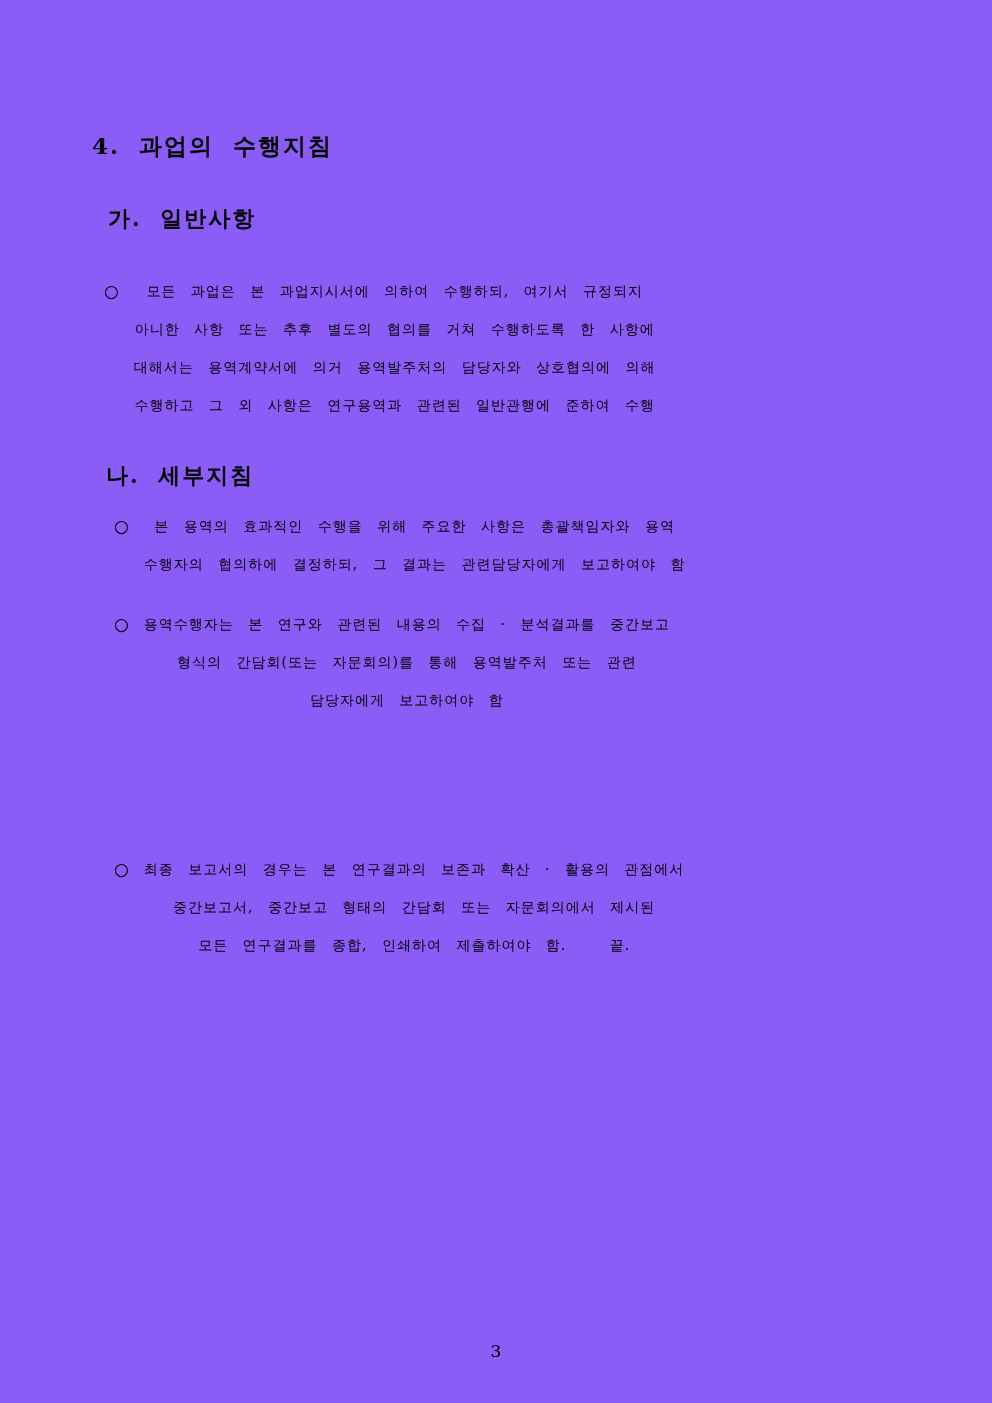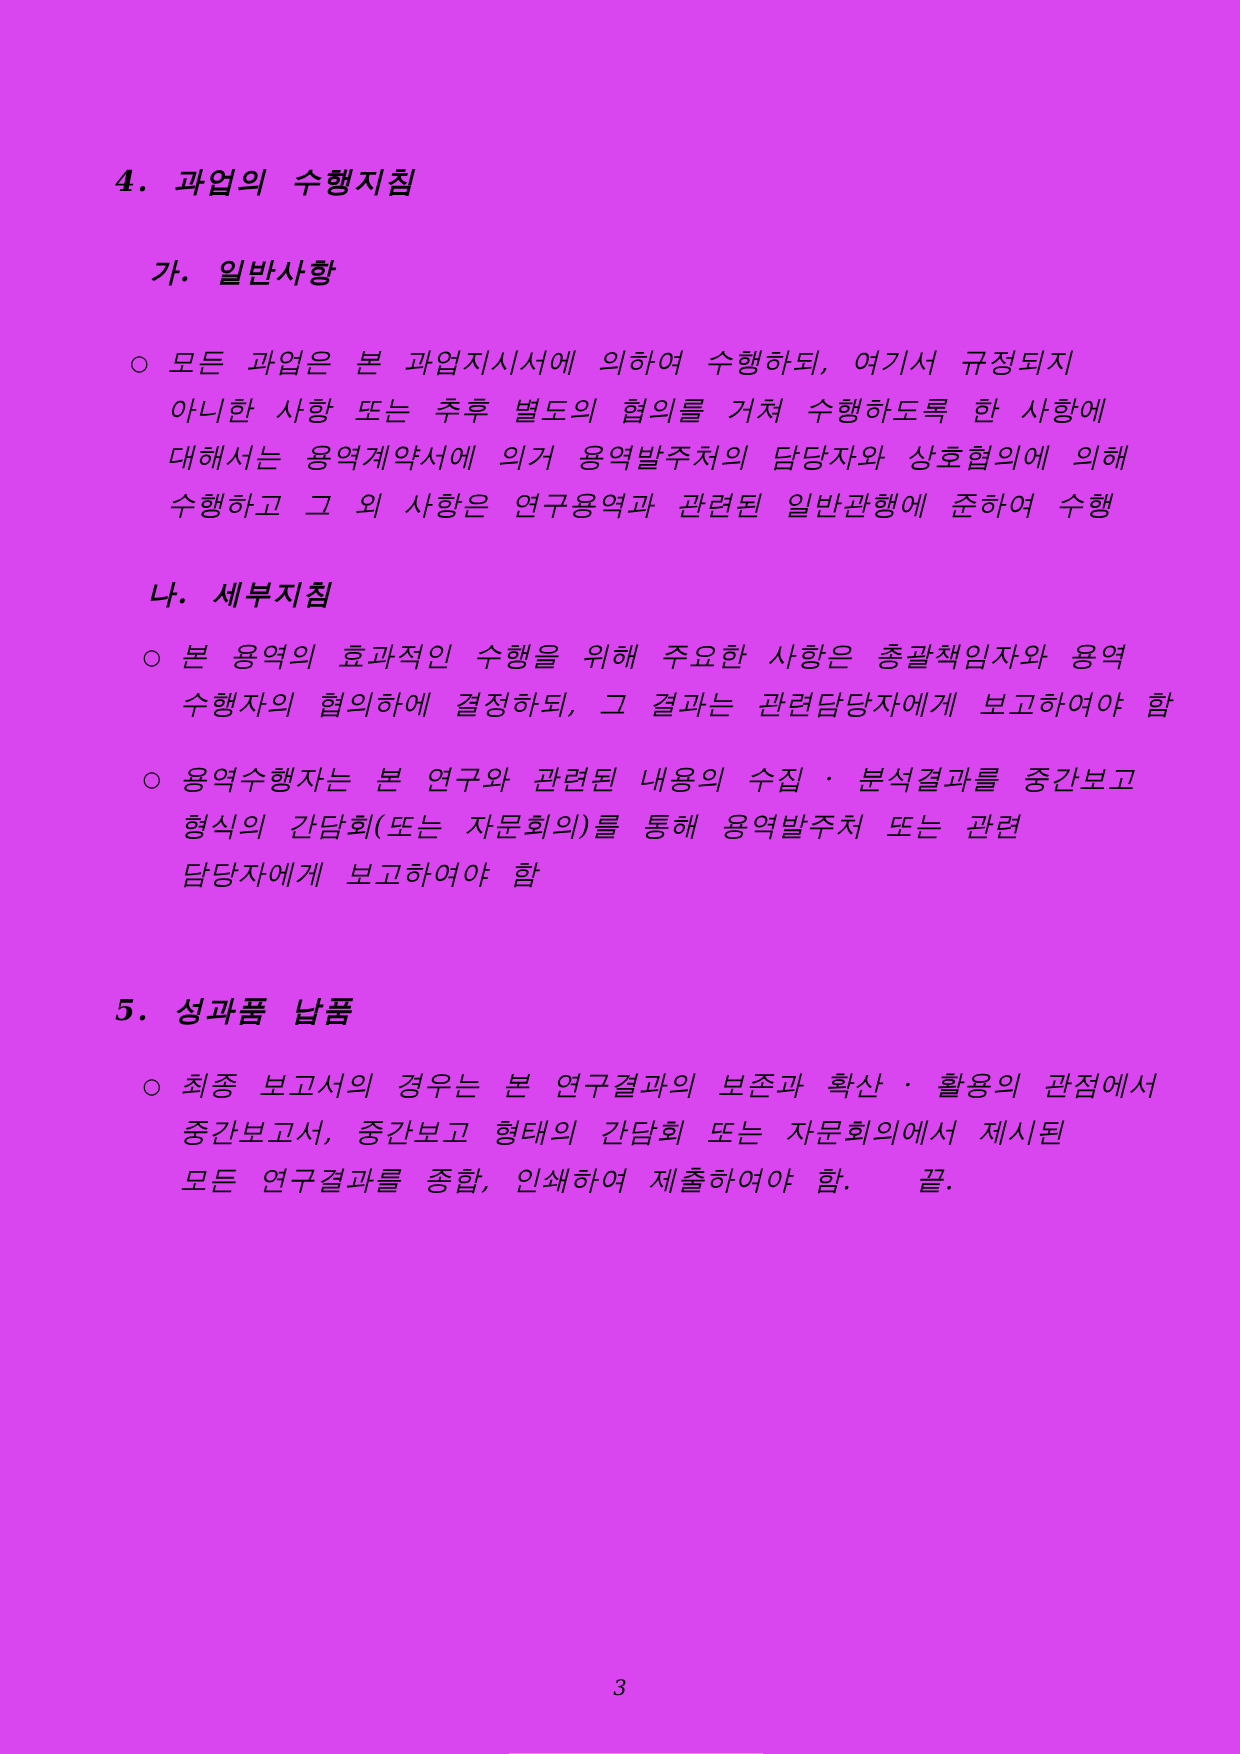--- a/index.html
+++ b/index.html
@@ -4,64 +4,63 @@
 <style>
   html, body {
     margin: 0;
     padding: 0;
     background: #ffffff;
   }
   .page {
     position: relative;
     width: 992px;
     height: 1403px;
-    background: #d946ef;
+    background: #8b5cf6;
     color: #000000;
     font-family: "DejaVu Serif", "Liberation Serif", serif;
     overflow: hidden;
-    font-style: italic;
   }
   .h-main {
     position: absolute;
     font-size: 23px;
     font-weight: bold;
     letter-spacing: 2px;
     word-spacing: 9px;
     line-height: 30px;
     white-space: nowrap;
   }
   .h-sub {
     position: absolute;
     font-size: 22px;
     font-weight: bold;
     letter-spacing: 2px;
     word-spacing: 9px;
     line-height: 30px;
     white-space: nowrap;
-    margin-left: 12px;
   }
   .bullet {
     position: absolute;
     display: flex;
     align-items: flex-start;
   }
   .bullet .marker {
     flex: 0 0 auto;
     font-size: 17px;
     line-height: 38px;
     margin-right: 15px;
     letter-spacing: 0;
   }
   .bullet .btext {
     flex: 0 0 auto;
-    font-size: 22px;
+    font-size: 14px;
     line-height: 38px;
     letter-spacing: 1px;
     word-spacing: 9px;
     white-space: pre-line;
+    text-align: center;
   }
   .page-number {
     position: absolute;
     left: 0;
     top: 1340;
     top: 1340px;
     width: 100%;
     text-align: center;
     font-size: 17px;
     line-height: 22px;
@@ -101,21 +100,20 @@
 수행자의 협의하에 결정하되, 그 결과는 관련담당자에게 보고하여야 함</div>
   </div>
 
   <div id="bullet-3" class="bullet">
     <span class="marker">○</span>
     <div class="btext">용역수행자는 본 연구와 관련된 내용의 수집 · 분석결과를 중간보고
 형식의 간담회(또는 자문회의)를 통해 용역발주처 또는 관련
 담당자에게 보고하여야 함</div>
   </div>
 
-  <div id="sec5-title" class="h-main">5. 성과품 납품</div>
 
   <div id="bullet-4" class="bullet">
     <span class="marker">○</span>
     <div class="btext">최종 보고서의 경우는 본 연구결과의 보존과 확산 · 활용의 관점에서
 중간보고서, 중간보고 형태의 간담회 또는 자문회의에서 제시된
 모든 연구결과를 종합, 인쇄하여 제출하여야 함.&nbsp;&nbsp; 끝.</div>
   </div>
 
   <div class="page-number">3</div>
 

